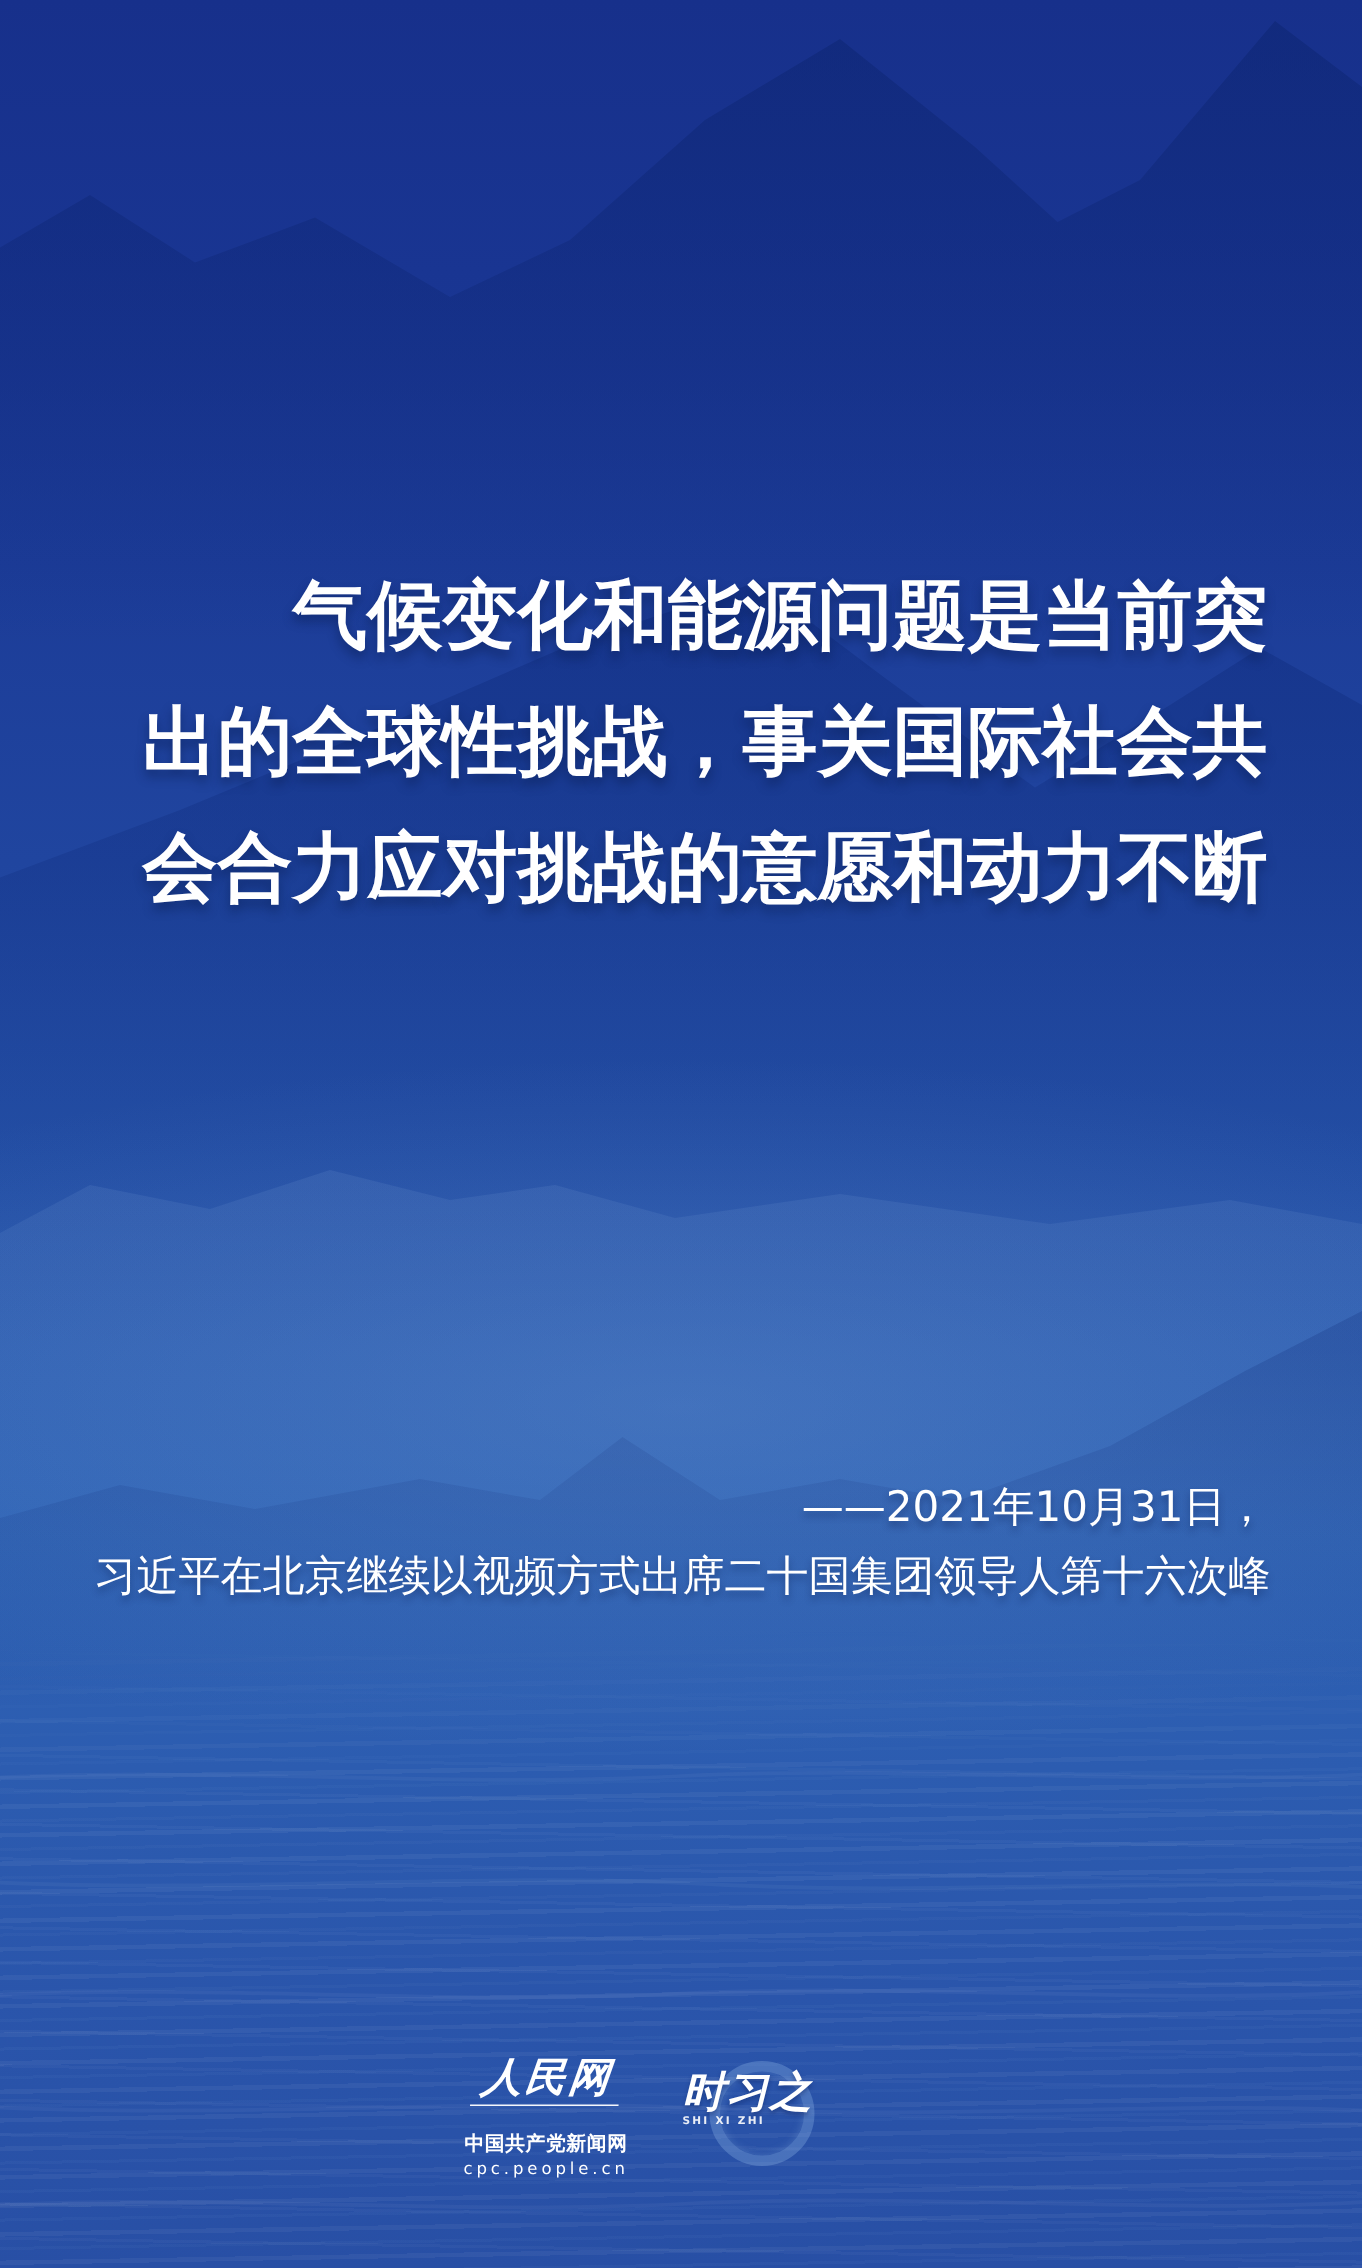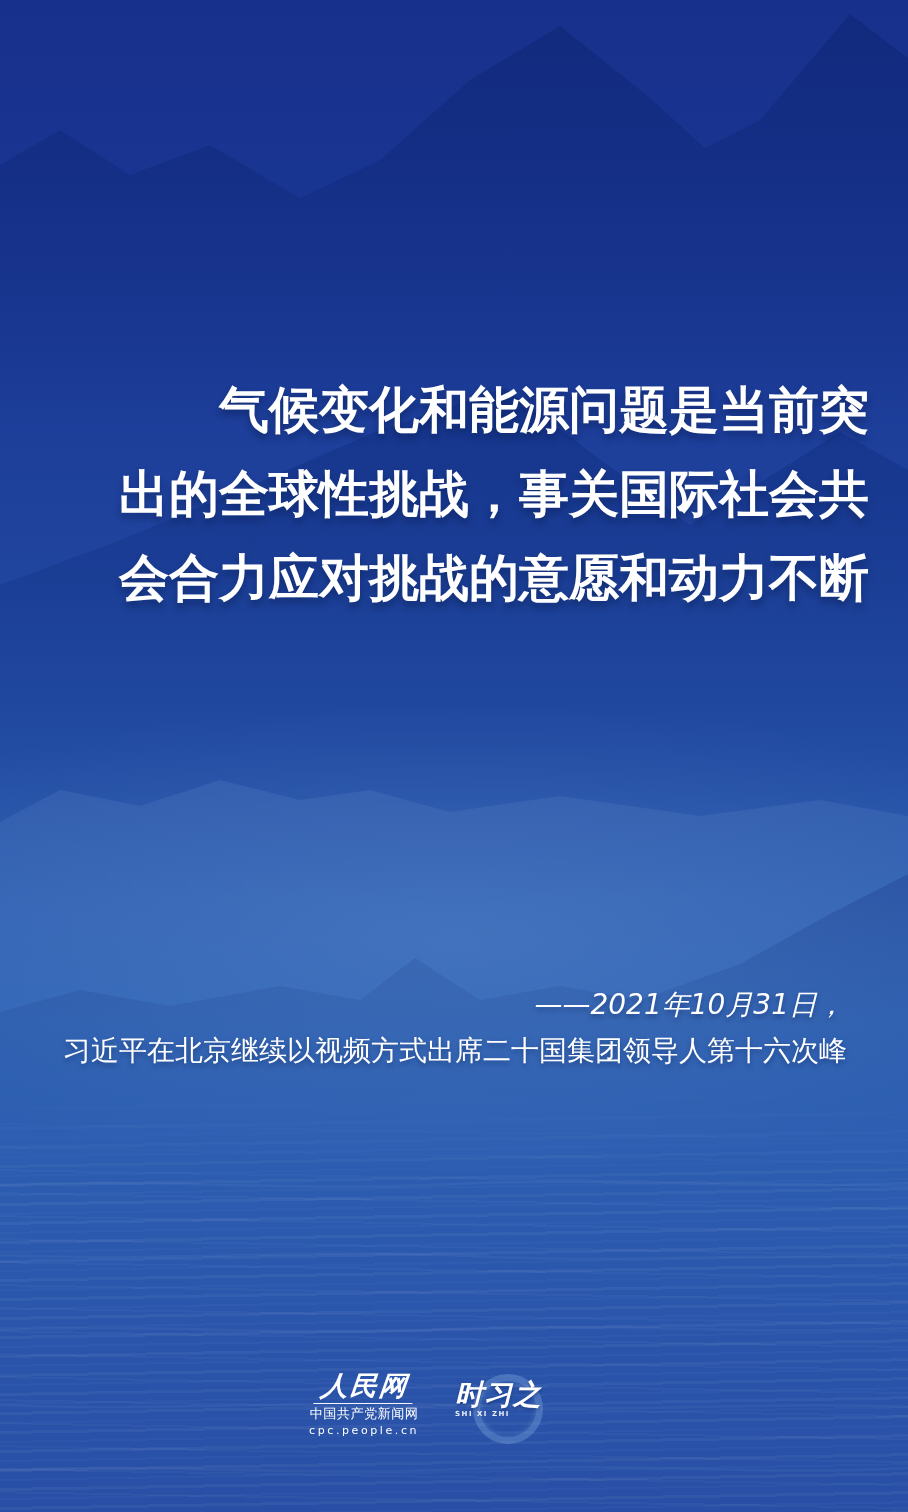--- a/index.html
+++ b/index.html
@@ -40,45 +40,45 @@
         rgba(255,255,255,0) 13px 23px);
     -webkit-mask-image:linear-gradient(180deg,transparent 0,#000 120px);
             mask-image:linear-gradient(180deg,transparent 0,#000 120px);
   }
 
   .quote{
     position:absolute;left:95px;right:53px;top:368px;
     color:#ffffff;font-size:50px;font-weight:bold;
     text-shadow:0 5px 7px rgba(7,24,72,.45);
   }
-  .quote-line{height:84px;line-height:84px;white-space:nowrap;margin-left:24px;}
+  .quote-line{height:84px;line-height:84px;white-space:nowrap;}
   .quote-line.indent{padding-left:100px;}
 
   .attribution{
     position:absolute;left:63px;width:790px;top:982px;
     color:#ffffff;font-size:28px;line-height:46px;
     text-shadow:0 3px 5px rgba(7,24,72,.38);
   }
-  .attr-date{text-align:right;padding-right:8px;font-style:italic;}
+  .attr-date{text-align:right;padding-right:8px;}
 
   .footer{
     position:absolute;left:0;right:0;top:1372px;
     display:flex;justify-content:center;align-items:flex-start;gap:36px;
     transform:translateX(-24px);
     color:#ffffff;
   }
   .pd-logo{width:110px;text-align:center;}
   .pd-script{
     font-size:27px;font-weight:bold;font-style:italic;
     transform:skewX(-6deg);
     line-height:28px;letter-spacing:2px;
     border-bottom:1.5px solid rgba(255,255,255,.95);
     padding:0 6px 3px 6px;display:inline-block;
   }
-  .pd-sub{font-size:13.2px;font-weight:normal;letter-spacing:.4px;margin-top:1px;white-space:nowrap;}
+  .pd-sub{font-size:13.2px;font-weight:bold;letter-spacing:.4px;margin-top:16px;white-space:nowrap;}
   .pd-url{font-size:11px;font-weight:normal;letter-spacing:2.6px;margin-top:1px;white-space:nowrap;}
 
   .sxz-logo{position:relative;width:96px;height:72px;}
   .sxz-circle{
     position:absolute;left:18px;top:2px;width:56px;height:56px;
     border-radius:50%;
     border:7px solid rgba(150,190,235,.30);
     box-shadow:inset 0 0 6px rgba(150,190,235,.25);
   }
   .sxz-word{

